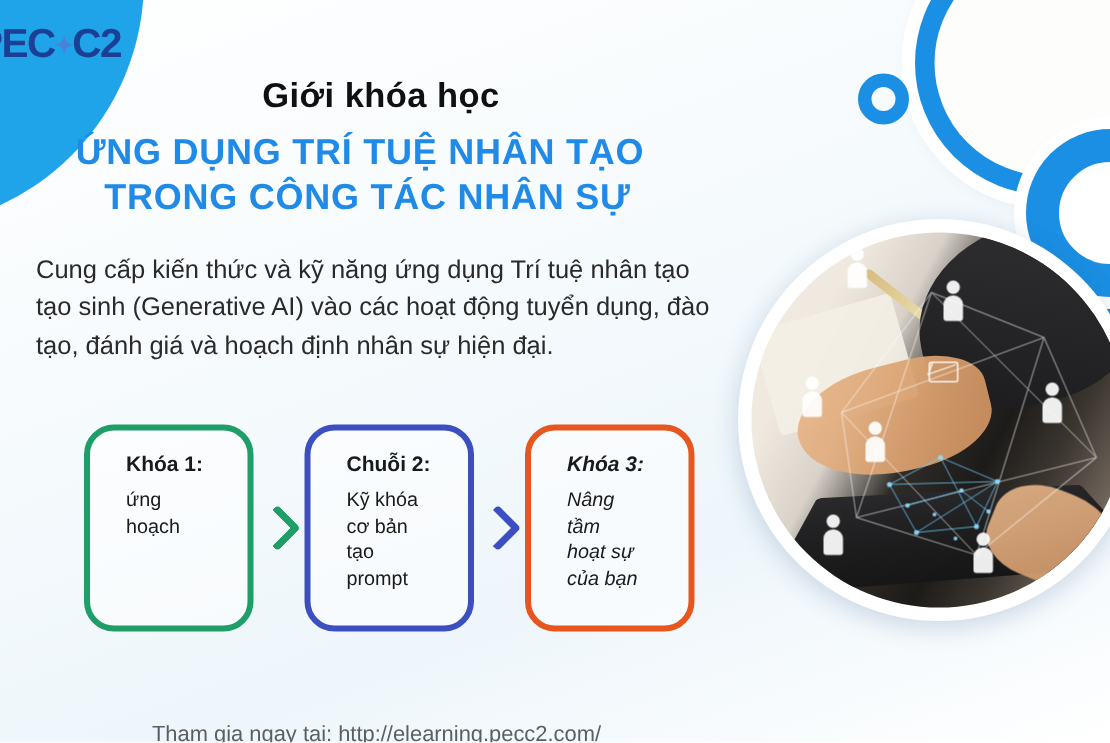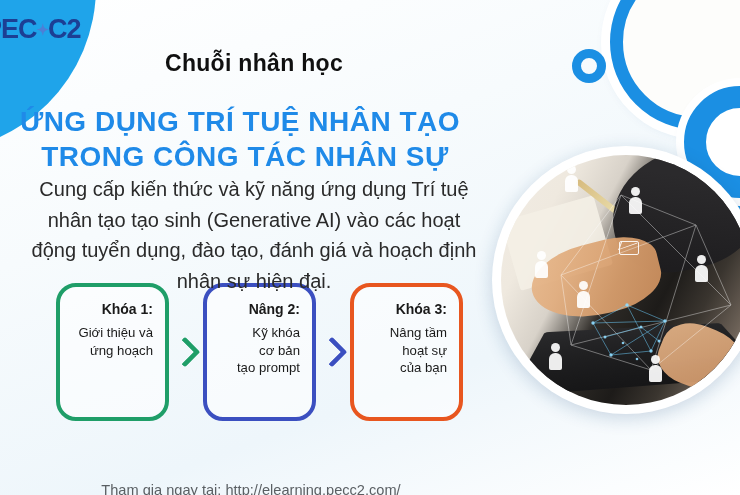--- a/index.html
+++ b/index.html
@@ -185,73 +185,73 @@
   #kicker {
     text-align:center;
     margin-top:50px;
     font-size:23px;
     font-weight:bold;
     color:#101010;
     letter-spacing:.3px;
   }
 
   #title {
-    margin-top:28px;
+    margin-top:10px;
     text-align:center;
     color:#1f8ae8;
     font-weight:bold;
-    font-size:28px;
+    font-size:24px;
     line-height:1.24;
     letter-spacing:.5px;
     white-space:nowrap;
   }
   #title .line { display:block; }
   #title .line1 { margin-left:-28px; }
   #title .line2 { margin-left:-18px; }
 
   #desc {
-    margin:0 auto 0;
+    margin:20px auto 0;
     width:460px;
-    text-align:center;
-    font-size:20px;
+    text-align:left;
+    font-size:17px;
     line-height:1.52;
     color:#2a2a2a;
   }
 
   
   #flow {
     position:absolute;
     left:56px; top:283px;
     width:410px; height:138px;
     display:flex;
     align-items:stretch;
   }
   .course {
     position:relative;
     width:113px;
     border:4px solid #cccccc;
     border-radius:20px;
     background:rgba(255,255,255,.55);
-    text-align:right;
-    padding:14px 12px 8px;
+    text-align:left;
+    padding:14px 24px 8px;
   }
   .course .num {
     font-size:14px;
     font-weight:bold;
     color:#1a1a1a;
     margin-bottom:7px;
   }
   .course .txt {
     font-size:13.2px;
     line-height:1.33;
     color:#1a1a1a;
   }
   #course-1 { border-color:#1f9e68; }
   #course-2 { border-color:#3b4fc0; }
-  #course-3 { border-color:#e8561f; }
+  #course-3 { border-color:#e8561f;font-style:italic; }
 
   .arrow {
     width:34px;
     position:relative;
     flex:0 0 34px;
   }
   .arrow:before {
     content:"";
     position:absolute;
     left:5px; top:50%;
@@ -352,48 +352,47 @@
       <div class="envelope" style="left:118px; top:86px;"></div>
     </div>
   </div>
 
   <div id="logo">
     <span>PEC</span><span class="star">✦</span><span>C2</span>
   </div>
 
   <div id="content">
 
-    <div id="kicker">Chuỗi nhân học</div>
+    <div id="kicker">Giới khóa học</div>
 
     <div id="title">
       <span class="line line1">ỨNG DỤNG TRÍ TUỆ NHÂN TẠO</span>
       <span class="line line2">TRONG CÔNG TÁC NHÂN SỰ</span>
     </div>
 
     <div id="desc">
       <span>Cung cấp kiến thức và kỹ năng ứng dụng Trí tuệ nhân tạo</span>
       <span>tạo sinh (Generative AI) vào các hoạt động tuyển dụng, đào</span>
       <span>tạo, đánh giá và hoạch định nhân sự hiện đại.</span>
     </div>
   </div>
 
   <div id="flow">
 
     <div class="course" id="course-1">
       <div class="num">Khóa 1:</div>
       <div class="txt">
-        <div>Giới thiệu và</div>
         <div>ứng hoạch</div>
       </div>
     </div>
 
     <div class="arrow" id="arrow-1"></div>
 
     <div class="course" id="course-2">
-      <div class="num">Nâng 2:</div>
+      <div class="num">Chuỗi 2:</div>
       <div class="txt">
         <div>Kỹ khóa</div>
         <div>cơ bản</div>
         <div>tạo prompt</div>
       </div>
     </div>
 
     <div class="arrow" id="arrow-2"></div>
 
     <div class="course" id="course-3">

